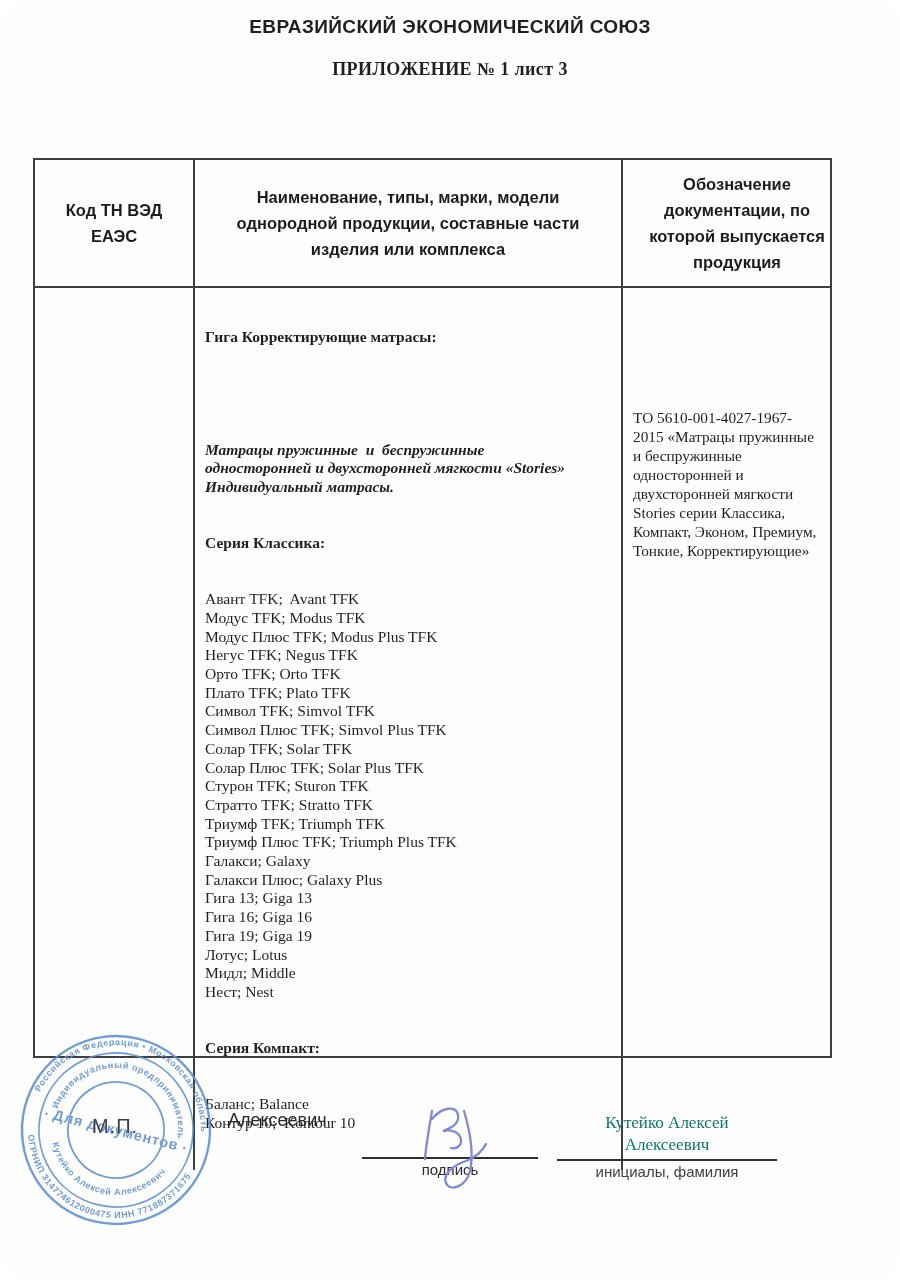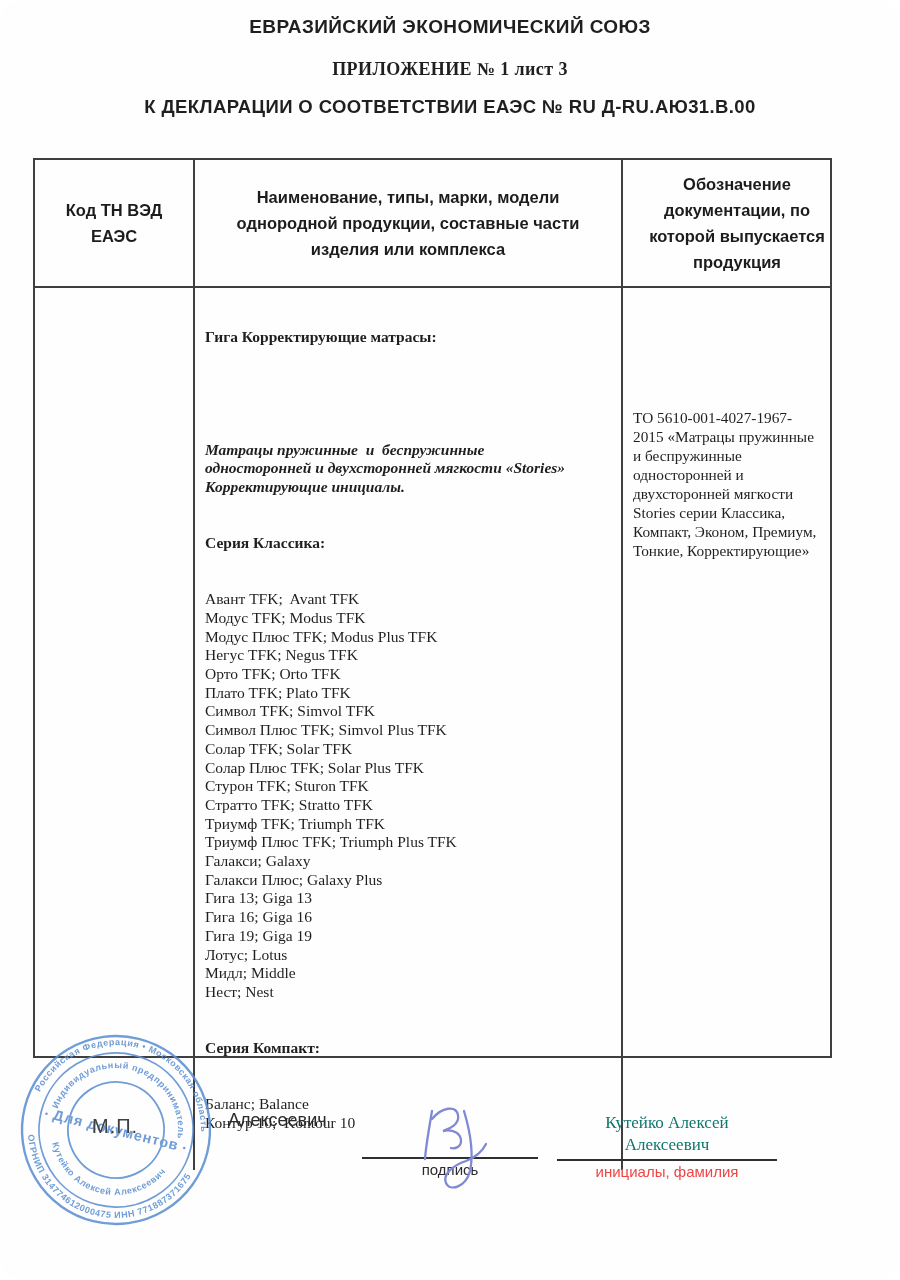--- a/index.html
+++ b/index.html
@@ -32,54 +32,53 @@
   .c3b{padding:120px 10px 0 10px;font-family:"Liberation Serif",serif;font-size:15.3px;
        line-height:19px;color:#1f1f1f;}
 
   .mp{position:absolute;left:92px;top:1115px;font-size:20px;letter-spacing:1px;color:#404040;z-index:5;}
   .applicant{position:absolute;left:228px;top:1110px;font-size:18px;color:#2b2b2b;}
   .sigline{position:absolute;left:362px;top:1157px;width:176px;border-top:2px solid #2f2f2f;}
   .sigcap{position:absolute;left:362px;top:1161px;width:176px;text-align:center;font-size:15px;color:#2b2b2b;}
   .nameblock{position:absolute;left:557px;top:1112px;width:220px;text-align:center;
              font-family:"Liberation Serif",serif;font-size:17px;line-height:22px;color:#0f766e;}
   .nameline{position:absolute;left:557px;top:1159px;width:220px;border-top:2px solid #2f2f2f;}
-  .namecap{position:absolute;left:557px;top:1163px;width:220px;text-align:center;font-size:15px;color:#ef4444;}
+  .namecap{position:absolute;left:557px;top:1163px;width:220px;text-align:center;font-size:15px;color:#404040;}
 
   .stamp{position:absolute;left:14px;top:1028px;width:204px;height:204px;opacity:.88;z-index:4;}
   .stamp text{font-family:"Liberation Sans",sans-serif;}
   .ringtext{font-size:9px;letter-spacing:.6px;font-weight:bold;}
   .centertext{font-size:14.5px;font-weight:bold;letter-spacing:.8px;}
   .sig{position:absolute;left:408px;top:1099px;width:110px;height:110px;z-index:6;}
 </style>
 </head>
 <body>
 
 <div class="page">
 
   <div class="title t1">ЕВРАЗИЙСКИЙ ЭКОНОМИЧЕСКИЙ СОЮЗ</div>
   <div class="title t2">ПРИЛОЖЕНИЕ № 1 лист 3</div>
-  <div class="title t3">К ДЕКЛАРАЦИИ О СООТВЕТСТВИИ ЕАЭС № RU Д-RU.АЮ31.В.00</div>
 
   <div class="tbl">
     <div class="cell vline hline hcell hc1">
       <span>Код ТН ВЭД ЕАЭС</span>
     </div>
     <div class="cell vline hline hcell hc2">
       <span>Наименование, типы, марки, модели однородной продукции, составные части изделия или комплекса</span>
     </div>
     <div class="cell hline hcell hc3">
       <span>Обозначение документации, по которой выпускается продукция</span>
     </div>
 
     <div class="cell vline"></div>
 
     <div class="cell vline c2b">
       <div class="pline bold">Гига Корректирующие матрасы:</div>
       <div class="spacer"></div>
-      <div><div class="pline bi">Матрацы пружинные  и  беспружинные</div><div class="pline bi">односторонней и двухсторонней мягкости «Stories»</div><div class="pline bi">Корректирующие инициалы.</div></div>
+      <div><div class="pline bi">Матрацы пружинные  и  беспружинные</div><div class="pline bi">односторонней и двухсторонней мягкости «Stories»</div><div class="pline bi">Индивидуальный матрасы.</div></div>
       <div class="pline bold">Серия Классика:</div>
       <div><div class="pline">Авант TFK;  Avant TFK</div><div class="pline">Модус TFK; Modus TFK</div><div class="pline">Модус Плюс TFK; Modus Plus TFK</div><div class="pline">Негус TFK; Negus TFK</div><div class="pline">Орто TFK; Orto TFK</div><div class="pline">Плато TFK; Plato TFK</div><div class="pline">Символ TFK; Simvol TFK</div><div class="pline">Символ Плюс TFK; Simvol Plus TFK</div><div class="pline">Солар TFK; Solar TFK</div><div class="pline">Солар Плюс TFK; Solar Plus TFK</div><div class="pline">Стурон TFK; Sturon TFK</div><div class="pline">Стратто TFK; Stratto TFK</div><div class="pline">Триумф TFK; Triumph TFK</div><div class="pline">Триумф Плюс TFK; Triumph Plus TFK</div><div class="pline">Галакси; Galaxy</div><div class="pline">Галакси Плюс; Galaxy Plus</div><div class="pline">Гига 13; Giga 13</div><div class="pline">Гига 16; Giga 16</div><div class="pline">Гига 19; Giga 19</div><div class="pline">Лотус; Lotus</div><div class="pline">Мидл; Middle</div><div class="pline">Нест; Nest</div></div>
       <div class="pline bold">Серия Компакт:</div>
       <div><div class="pline">Баланс; Balance</div><div class="pline">Контур 10;  Kontour 10</div></div>
     </div>
 
     <div class="cell c3b">
       <div>ТО 5610-001-4027-1967-2015  «Матрацы пружинные  и беспружинные односторонней и двухсторонней мягкости Stories серии Классика, Компакт, Эконом, Премиум, Тонкие, Корректирующие»</div>
     </div>
   </div>

